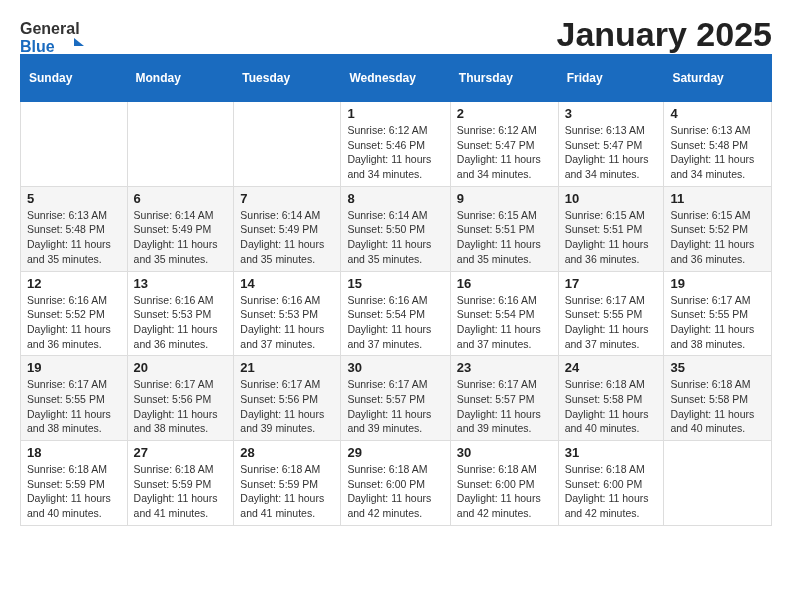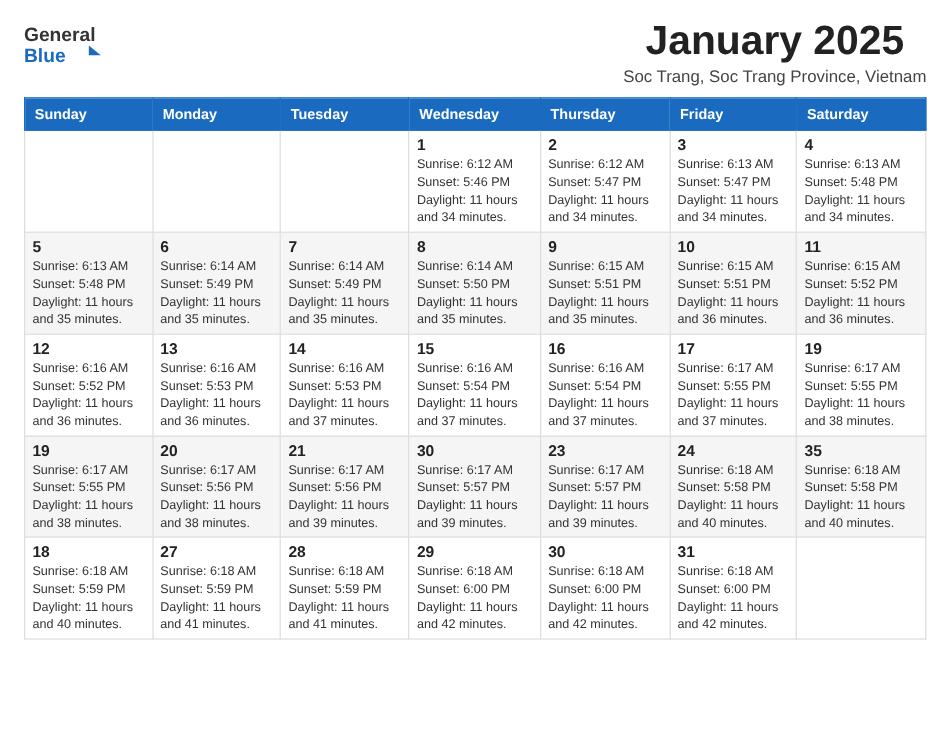--- a/index.html
+++ b/index.html
@@ -7,21 +7,20 @@
       font-family: Arial, sans-serif;
       background: #fff;
       width: 792px;
       min-height: 612px;
       padding: 16px 20px;
     }
     .header {
       display: flex;
       align-items: flex-start;
       justify-content: space-between;
-      margin-bottom: 10px;
     }
     .logo {
       display: flex;
       flex-direction: column;
       align-items: flex-start;
     }
     .logo-wrapper {
       display: flex;
       align-items: center;
       gap: 4px;
@@ -42,21 +41,21 @@
     }
     .calendar {
       width: 100%;
       border-collapse: collapse;
       font-size: 11px;
     }
     .calendar th {
       background-color: #1a6bbf;
       color: #fff;
       text-align: left;
-      padding: 6px 8px;
+      padding: 16px 8px;
       font-size: 12px;
       font-weight: bold;
       border: 1px solid #1a6bbf;
     }
     .calendar td {
       border: 1px solid #ddd;
       vertical-align: top;
       padding: 4px 6px;
       width: 113px;
       min-height: 80px;
@@ -89,21 +88,20 @@
     <div class="logo-wrapper">
         <svg width="72" height="38" viewBox="0 0 72 38">
           <text x="0" y="18" font-size="16" font-weight="bold" fill="#333" font-family="Arial">General</text>
           <text x="0" y="36" font-size="16" font-weight="bold" fill="#1a6bbf" font-family="Arial">Blue</text>
           <polygon points="54,22 64,30 54,30" fill="#1a6bbf"></polygon>
         </svg>
       </div>
   </div>
   <div class="title-block">
     <div class="month-title">January 2025</div>
-    <div class="subtitle">Soc Trang, Soc Trang Province, Vietnam</div>
   </div>
 </div>
 
 <table class="calendar">
   <thead>
     <tr>
       <th>Sunday</th>
       <th>Monday</th>
       <th>Tuesday</th>
       <th>Wednesday</th>

